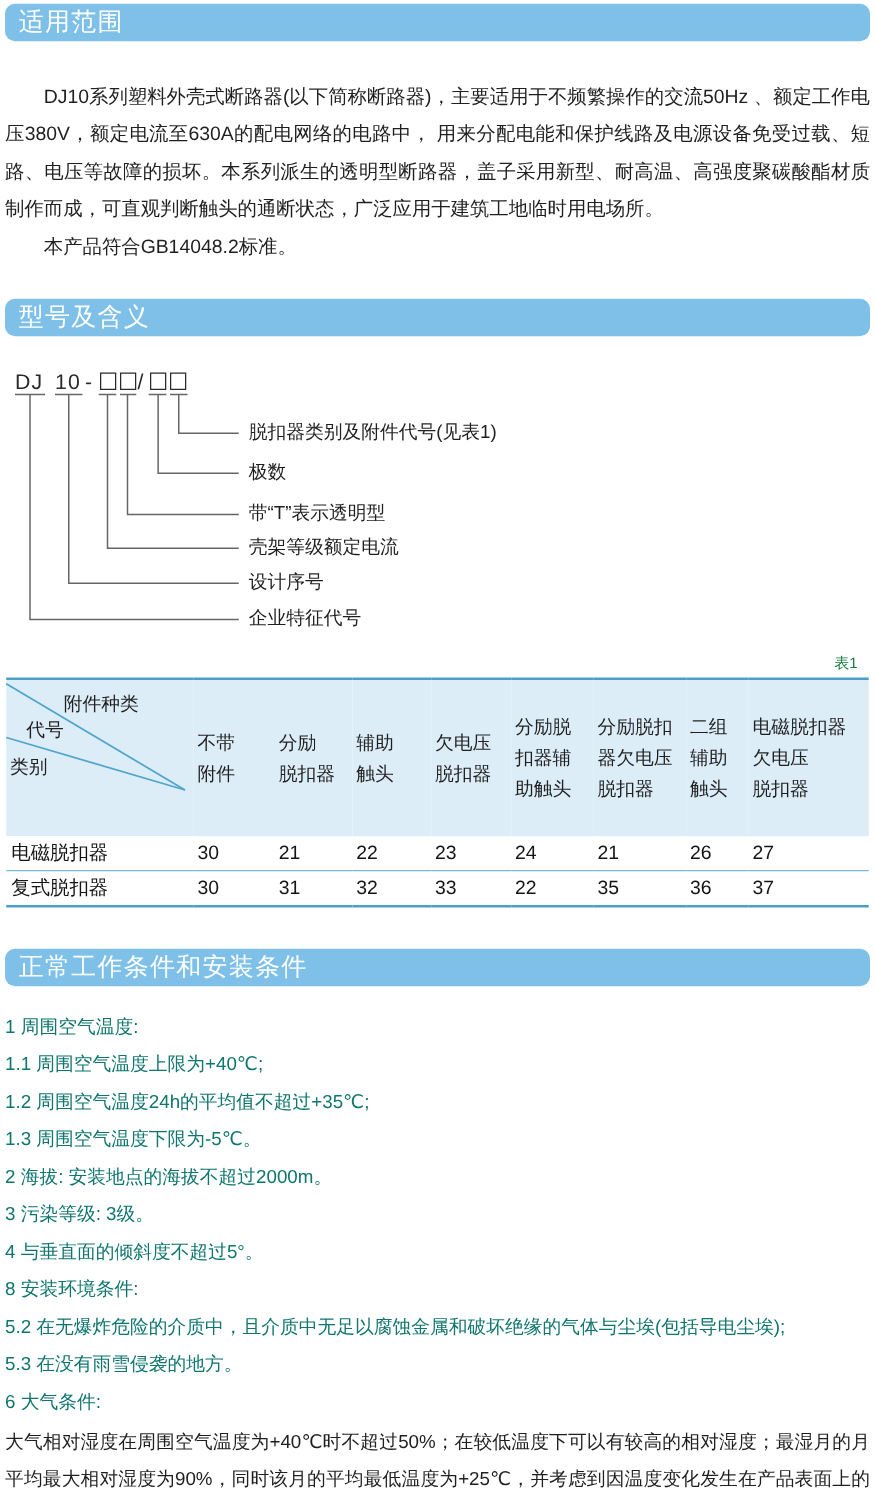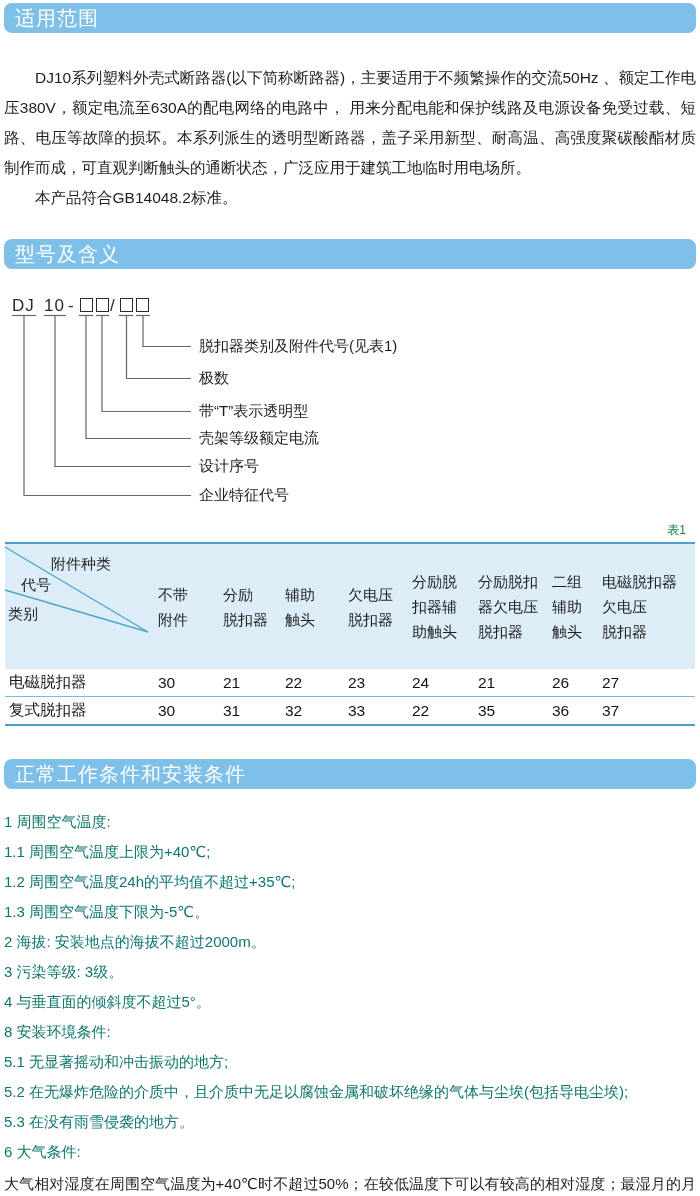--- a/index.html
+++ b/index.html
@@ -220,20 +220,19 @@
 
   <div class="conditions">
     <div class="cond-item">1 周围空气温度:</div>
     <div class="cond-item">1.1 周围空气温度上限为+40℃;</div>
     <div class="cond-item">1.2 周围空气温度24h的平均值不超过+35℃;</div>
     <div class="cond-item">1.3 周围空气温度下限为-5℃。</div>
     <div class="cond-item">2 海拔:  安装地点的海拔不超过2000m。</div>
     <div class="cond-item">3 污染等级:  3级。</div>
     <div class="cond-item">4 与垂直面的倾斜度不超过5°。</div>
     <div class="cond-item">8 安装环境条件:</div>
-    <div class="cond-item">5.1 无显著摇动和冲击振动的地方;</div>
     <div class="cond-item">5.2 在无爆炸危险的介质中，且介质中无足以腐蚀金属和破坏绝缘的气体与尘埃(包括导电尘埃);</div>
     <div class="cond-item">5.3 在没有雨雪侵袭的地方。</div>
     <div class="cond-item">6 大气条件:</div>
     <p class="cond-footer">大气相对湿度在周围空气温度为+40℃时不超过50%；在较低温度下可以有较高的相对湿度；最湿月的月平均最大相对湿度为90%，同时该月的平均最低温度为+25℃，并考虑到因温度变化发生在产品表面上的凝露。</p>
   </div>
 
 </div>
 
 </body></html>

